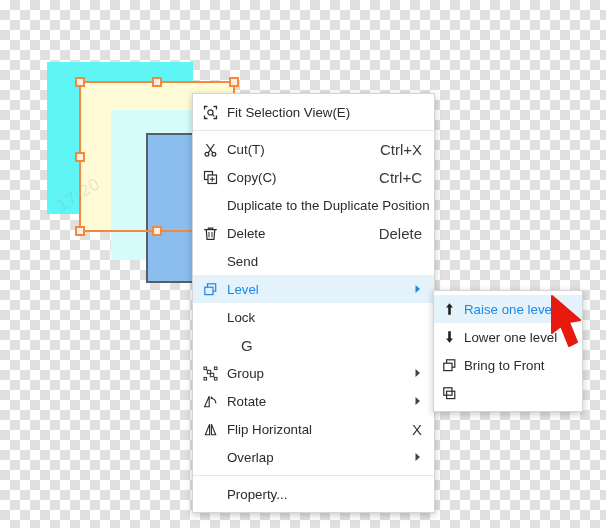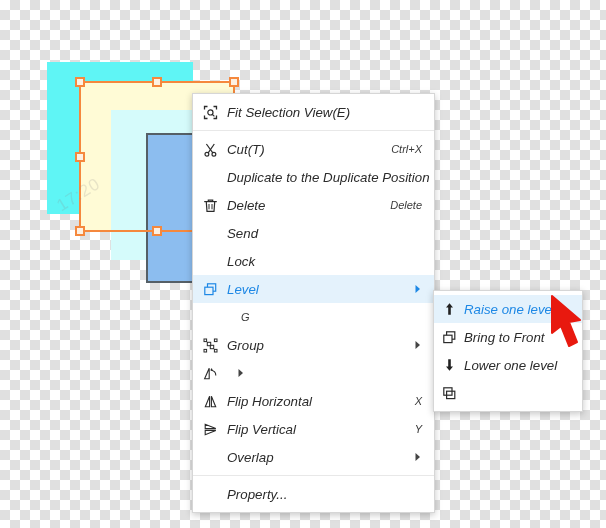--- a/index.html
+++ b/index.html
@@ -54,22 +54,22 @@
     position:relative; display:flex; align-items:center;
     height:28px; padding:0 12px 0 0; font-size:13.3px; color:#2b2b2b;
     cursor:default; white-space:nowrap;
   }
   .menu-item.highlight { background:#e4f2fc; }
   .menu-item.highlight .mi-label { color:#1e88e5; }
   .mi-icon {
     width:34px; min-width:34px; height:28px;
     display:flex; align-items:center; justify-content:center;
   }
-  .mi-label { flex:1;font-style:italic; }
-  .mi-shortcut { color:#3a3a3a; font-size:11px; padding-left:14px;font-style:italic; }
+  .mi-label { flex:1; }
+  .mi-shortcut { color:#3a3a3a; font-size:15px; padding-left:14px; }
   .mi-arrow { margin-left:10px; display:flex; align-items:center; }
   .menu-sep { height:1px; background:#e8e8e8; margin:4px 0; }
 
   
   #level-submenu {
     position:absolute; left:433px; top:290px; width:150px;
     background:#fff; border:1px solid #d6d6d6;
     box-shadow:0 2px 7px rgba(0,0,0,.22);
     padding:4px 0; z-index:40;
   }
@@ -128,20 +128,32 @@
         <line x1="3.4" y1="2" x2="10" y2="11.2" stroke="#2b2b2b" stroke-width="1.2"></line>
         <line x1="11.3" y1="2" x2="5" y2="11.2" stroke="#2b2b2b" stroke-width="1.2"></line>
         <circle cx="3.9" cy="12.3" r="1.9" fill="none" stroke="#2b2b2b" stroke-width="1.2"></circle>
         <circle cx="10.9" cy="12.3" r="1.9" fill="none" stroke="#2b2b2b" stroke-width="1.2"></circle>
       </svg>
     </span>
     <span class="mi-label">Cut(T)</span>
     <span class="mi-shortcut">Ctrl+X</span>
   </div>
 
+  <div class="menu-item">
+    <span class="mi-icon">
+      <svg width="15" height="15" viewBox="0 0 15 15">
+        <rect x="1.5" y="1.5" width="8" height="8" fill="none" stroke="#2b2b2b" stroke-width="1.2"></rect>
+        <rect x="5" y="5" width="8.5" height="8.5" fill="#fff" stroke="#2b2b2b" stroke-width="1.2"></rect>
+        <line x1="9.2" y1="6.8" x2="9.2" y2="11.7" stroke="#2b2b2b" stroke-width="1.1"></line>
+        <line x1="6.8" y1="9.2" x2="11.7" y2="9.2" stroke="#2b2b2b" stroke-width="1.1"></line>
+      </svg>
+    </span>
+    <span class="mi-label">Copy(C)</span>
+    <span class="mi-shortcut">Ctrl+C</span>
+  </div>
 
   <div class="menu-item">
     <span class="mi-icon"></span>
     <span class="mi-label">Duplicate to the Duplicate Position</span>
   </div>
 
   <div class="menu-item">
     <span class="mi-icon">
       <svg width="15" height="15" viewBox="0 0 15 15">
         <line x1="1.2" y1="3.6" x2="13.8" y2="3.6" stroke="#2b2b2b" stroke-width="1.2"></line>
@@ -153,38 +165,38 @@
     </span>
     <span class="mi-label">Delete</span>
     <span class="mi-shortcut">Delete</span>
   </div>
 
   <div class="menu-item">
     <span class="mi-icon"></span>
     <span class="mi-label">Send</span>
   </div>
 
-  <div class="menu-item">
-    <span class="mi-icon"></span>
-    <span class="mi-label">Lock</span>
-  </div>
-
   <div class="menu-item highlight">
     <span class="mi-icon">
       <svg width="15" height="15" viewBox="0 0 15 15">
         <rect x="4.5" y="1.8" width="8.2" height="7.4" fill="none" stroke="#1e88e5" stroke-width="1.2"></rect>
         <rect x="1.8" y="5.2" width="8.2" height="7.4" fill="#e4f2fc" stroke="#1e88e5" stroke-width="1.2"></rect>
       </svg>
     </span>
     <span class="mi-label">Level</span>
     <span class="mi-arrow">
       <svg width="8" height="10" viewBox="0 0 8 10">
           <path d="M1.5 1L6 5l-4.5 4z" fill="#1e88e5"></path>
         </svg>
     </span>
+  </div>
+
+  <div class="menu-item">
+    <span class="mi-icon"></span>
+    <span class="mi-label">Lock</span>
   </div>
 
   <div class="menu-item">
     <span class="mi-icon"></span>
     <span class="mi-shortcut">G</span>
   </div>
 
   <div class="menu-item">
     <span class="mi-icon">
       <svg width="15" height="15" viewBox="0 0 15 15">
@@ -205,48 +217,39 @@
   </div>
 
   <div class="menu-item">
     <span class="mi-icon">
       <svg width="15" height="15" viewBox="0 0 15 15">
         <path d="M6.2 2.2v10.6H1.6z" fill="none" stroke="#2b2b2b" stroke-width="1.1"></path>
         <path d="M8.2 4.2c2.8.4 4.6 2.4 4.6 5.2" fill="none" stroke="#2b2b2b" stroke-width="1.1"></path>
         <path d="M8.8 1.9l-1.6 2.4 2.8.6z" fill="#2b2b2b"></path>
       </svg>
     </span>
+    <span class="mi-label">Rotate</span>
     <span class="mi-arrow">
       <svg width="8" height="10" viewBox="0 0 8 10">
           <path d="M1.5 1L6 5l-4.5 4z" fill="#444"></path>
         </svg>
     </span>
   </div>
 
   <div class="menu-item">
     <span class="mi-icon">
       <svg width="15" height="15" viewBox="0 0 15 15">
         <path d="M6.6 2.2v10.6H2.3z" fill="none" stroke="#2b2b2b" stroke-width="1.1"></path>
         <path d="M8.4 2.2v10.6h4.3z" fill="none" stroke="#2b2b2b" stroke-width="1.1"></path>
       </svg>
     </span>
     <span class="mi-label">Flip Horizontal</span>
     <span class="mi-shortcut">X</span>
   </div>
 
-  <div class="menu-item">
-    <span class="mi-icon">
-      <svg width="15" height="15" viewBox="0 0 15 15">
-        <path d="M2.2 6.6h10.6L2.2 2.3z" fill="none" stroke="#2b2b2b" stroke-width="1.1"></path>
-        <path d="M2.2 8.4h10.6L2.2 12.7z" fill="none" stroke="#2b2b2b" stroke-width="1.1"></path>
-      </svg>
-    </span>
-    <span class="mi-label">Flip Vertical</span>
-    <span class="mi-shortcut">Y</span>
-  </div>
 
   <div class="menu-item">
     <span class="mi-icon"></span>
     <span class="mi-label">Overlap</span>
     <span class="mi-arrow">
       <svg width="8" height="10" viewBox="0 0 8 10">
           <path d="M1.5 1L6 5l-4.5 4z" fill="#444"></path>
         </svg>
     </span>
   </div>
@@ -265,35 +268,35 @@
     <span class="mi-icon">
       <svg width="13" height="14" viewBox="0 0 13 14">
         <path d="M6.5 1.2L10 5.4H7.8v7.4H5.2V5.4H3z" fill="#222"></path>
       </svg>
     </span>
     <span class="mi-label">Raise one level</span>
   </div>
 
   <div class="menu-item">
     <span class="mi-icon">
+      <svg width="13" height="14" viewBox="0 0 13 14">
+        <path d="M6.5 12.8L3 8.6h2.2V1.2h2.6v7.4H10z" fill="#222"></path>
+      </svg>
+    </span>
+    <span class="mi-label">Lower one level</span>
+  </div>
+
+  <div class="menu-item">
+    <span class="mi-icon">
       <svg width="15" height="15" viewBox="0 0 15 15">
         <rect x="4.6" y="1.8" width="8.2" height="7.4" fill="none" stroke="#2b2b2b" stroke-width="1.2"></rect>
         <rect x="1.8" y="5.2" width="8.2" height="7.4" fill="#fff" stroke="#2b2b2b" stroke-width="1.2"></rect>
       </svg>
     </span>
     <span class="mi-label">Bring to Front</span>
-  </div>
-
-  <div class="menu-item">
-    <span class="mi-icon">
-      <svg width="13" height="14" viewBox="0 0 13 14">
-        <path d="M6.5 12.8L3 8.6h2.2V1.2h2.6v7.4H10z" fill="#222"></path>
-      </svg>
-    </span>
-    <span class="mi-label">Lower one level</span>
   </div>
 
   <div class="menu-item">
     <span class="mi-icon">
       <svg width="15" height="15" viewBox="0 0 15 15">
         <rect x="1.8" y="1.8" width="8.2" height="7.4" fill="#fff" stroke="#2b2b2b" stroke-width="1.2"></rect>
         <rect x="4.6" y="5.2" width="8.2" height="7.4" fill="none" stroke="#2b2b2b" stroke-width="1.2"></rect>
       </svg>
     </span>
   </div>

